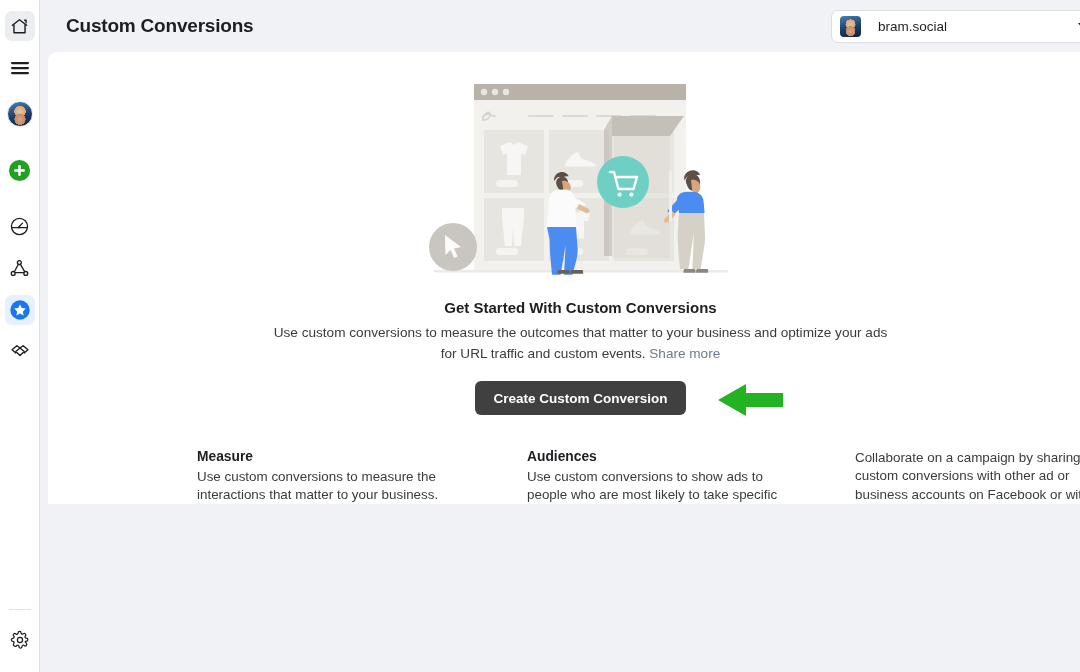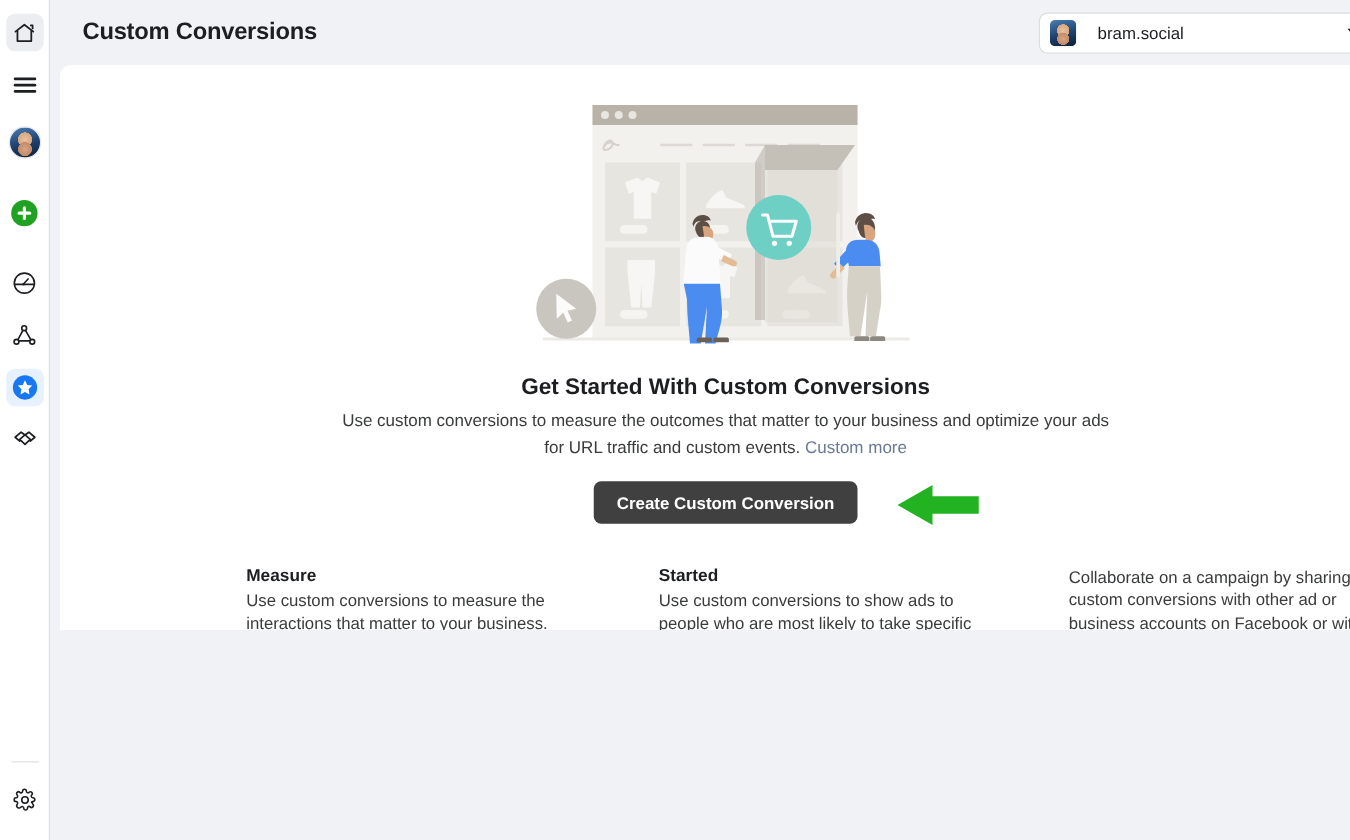--- a/index.html
+++ b/index.html
@@ -99,21 +99,21 @@
     overflow: hidden;
     position: relative;
   }
 
   
   .illustration { margin-top: 28px; position: relative; width: 310px; height: 205px; }
   .illustration svg { display: block; }
 
   
   .hero { text-align: center; margin-top: 14px; }
-  .hero-title { font-size: 18px; font-weight: bold; color: #1c1e21; }
+  .hero-title { font-size: 15px; font-weight: bold; color: #1c1e21; }
   .hero-desc {
     font-size: 13.6px; color: #3a3b3c; line-height: 21px;
     width: 630px; margin: 6px auto 0 auto;
   }
   .learn-more { color: #6a7a94; text-decoration: none; }
 
   .cta-row {
     margin-top: 17px; position: relative;
     display: flex; align-items: center; justify-content: center;
     width: 100%;
@@ -328,40 +328,40 @@
             <circle cx="193.6" cy="114.6" r="2.1" fill="#ffffff" stroke="none"></circle>
             <circle cx="205.4" cy="114.6" r="2.1" fill="#ffffff" stroke="none"></circle>
           </g>
         </svg>
       </div>
 
       <div class="hero">
         <div class="hero-title">Get Started With Custom Conversions</div>
         <div class="hero-desc">
           <span>Use custom conversions to measure the outcomes that matter to your business and optimize your ads for URL traffic and custom events.</span>
-          <a class="learn-more" href="#">Custom more</a>
+          <a class="learn-more" href="#">Share more</a>
         </div>
       </div>
 
       <div class="cta-row">
         <button class="cta-button">Create Custom Conversion</button>
         <span class="arrow-annot">
           <svg width="68" height="34" viewBox="0 0 68 34">
             <path d="M67 10H30V1L2 17l28 16v-9h37z" fill="#22b222"></path>
           </svg>
         </span>
       </div>
 
       <div class="features">
         <div class="feat-col c1">
           <div class="feat-title">Measure</div>
           <div class="feat-body">Use custom conversions to measure the interactions that matter to your business. These can be used to help create Custom Audiences to use in your ads.</div>
         </div>
         <div class="feat-col c2">
-          <div class="feat-title">Started</div>
+          <div class="feat-title">Audiences</div>
           <div class="feat-body">Use custom conversions to show ads to people who are most likely to take specific actions. You can map your custom events to standard events and use them to optimize your ad delivery.</div>
         </div>
         <div class="feat-col c3">
           <div class="feat-body">Collaborate on a campaign by sharing custom conversions with other ad or business accounts on Facebook or with third-party agencies.</div>
         </div>
       </div>
 
     </div>
   </div>
 </div>

